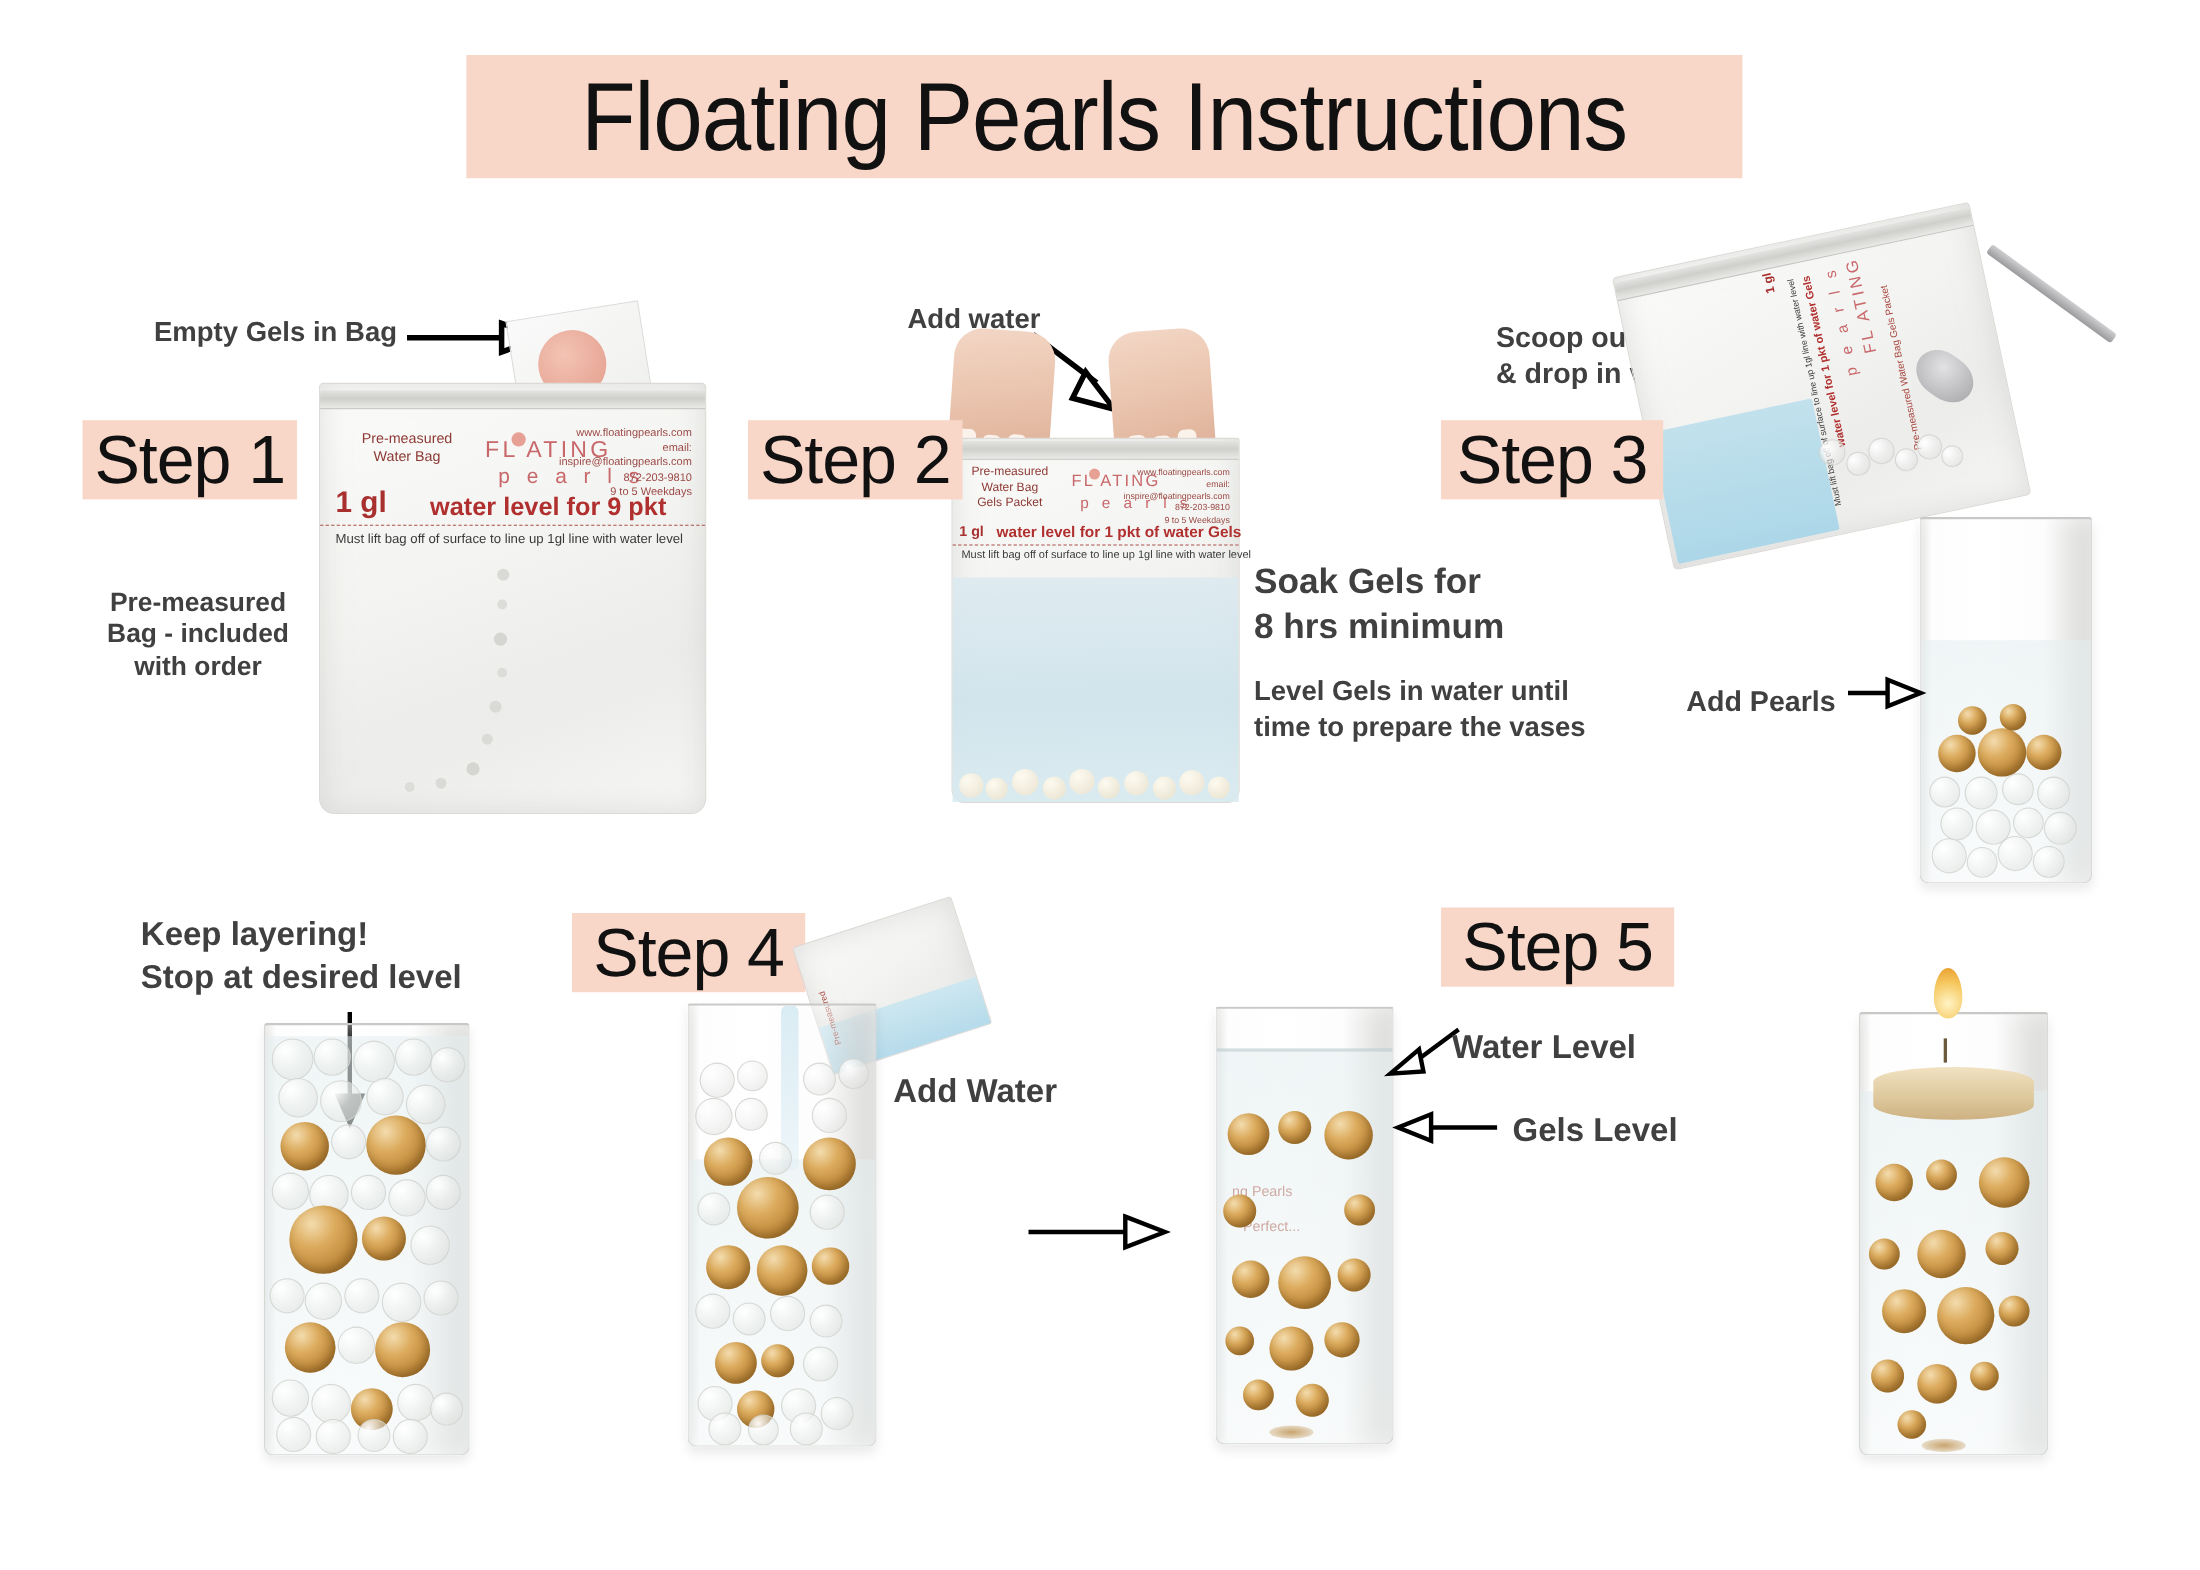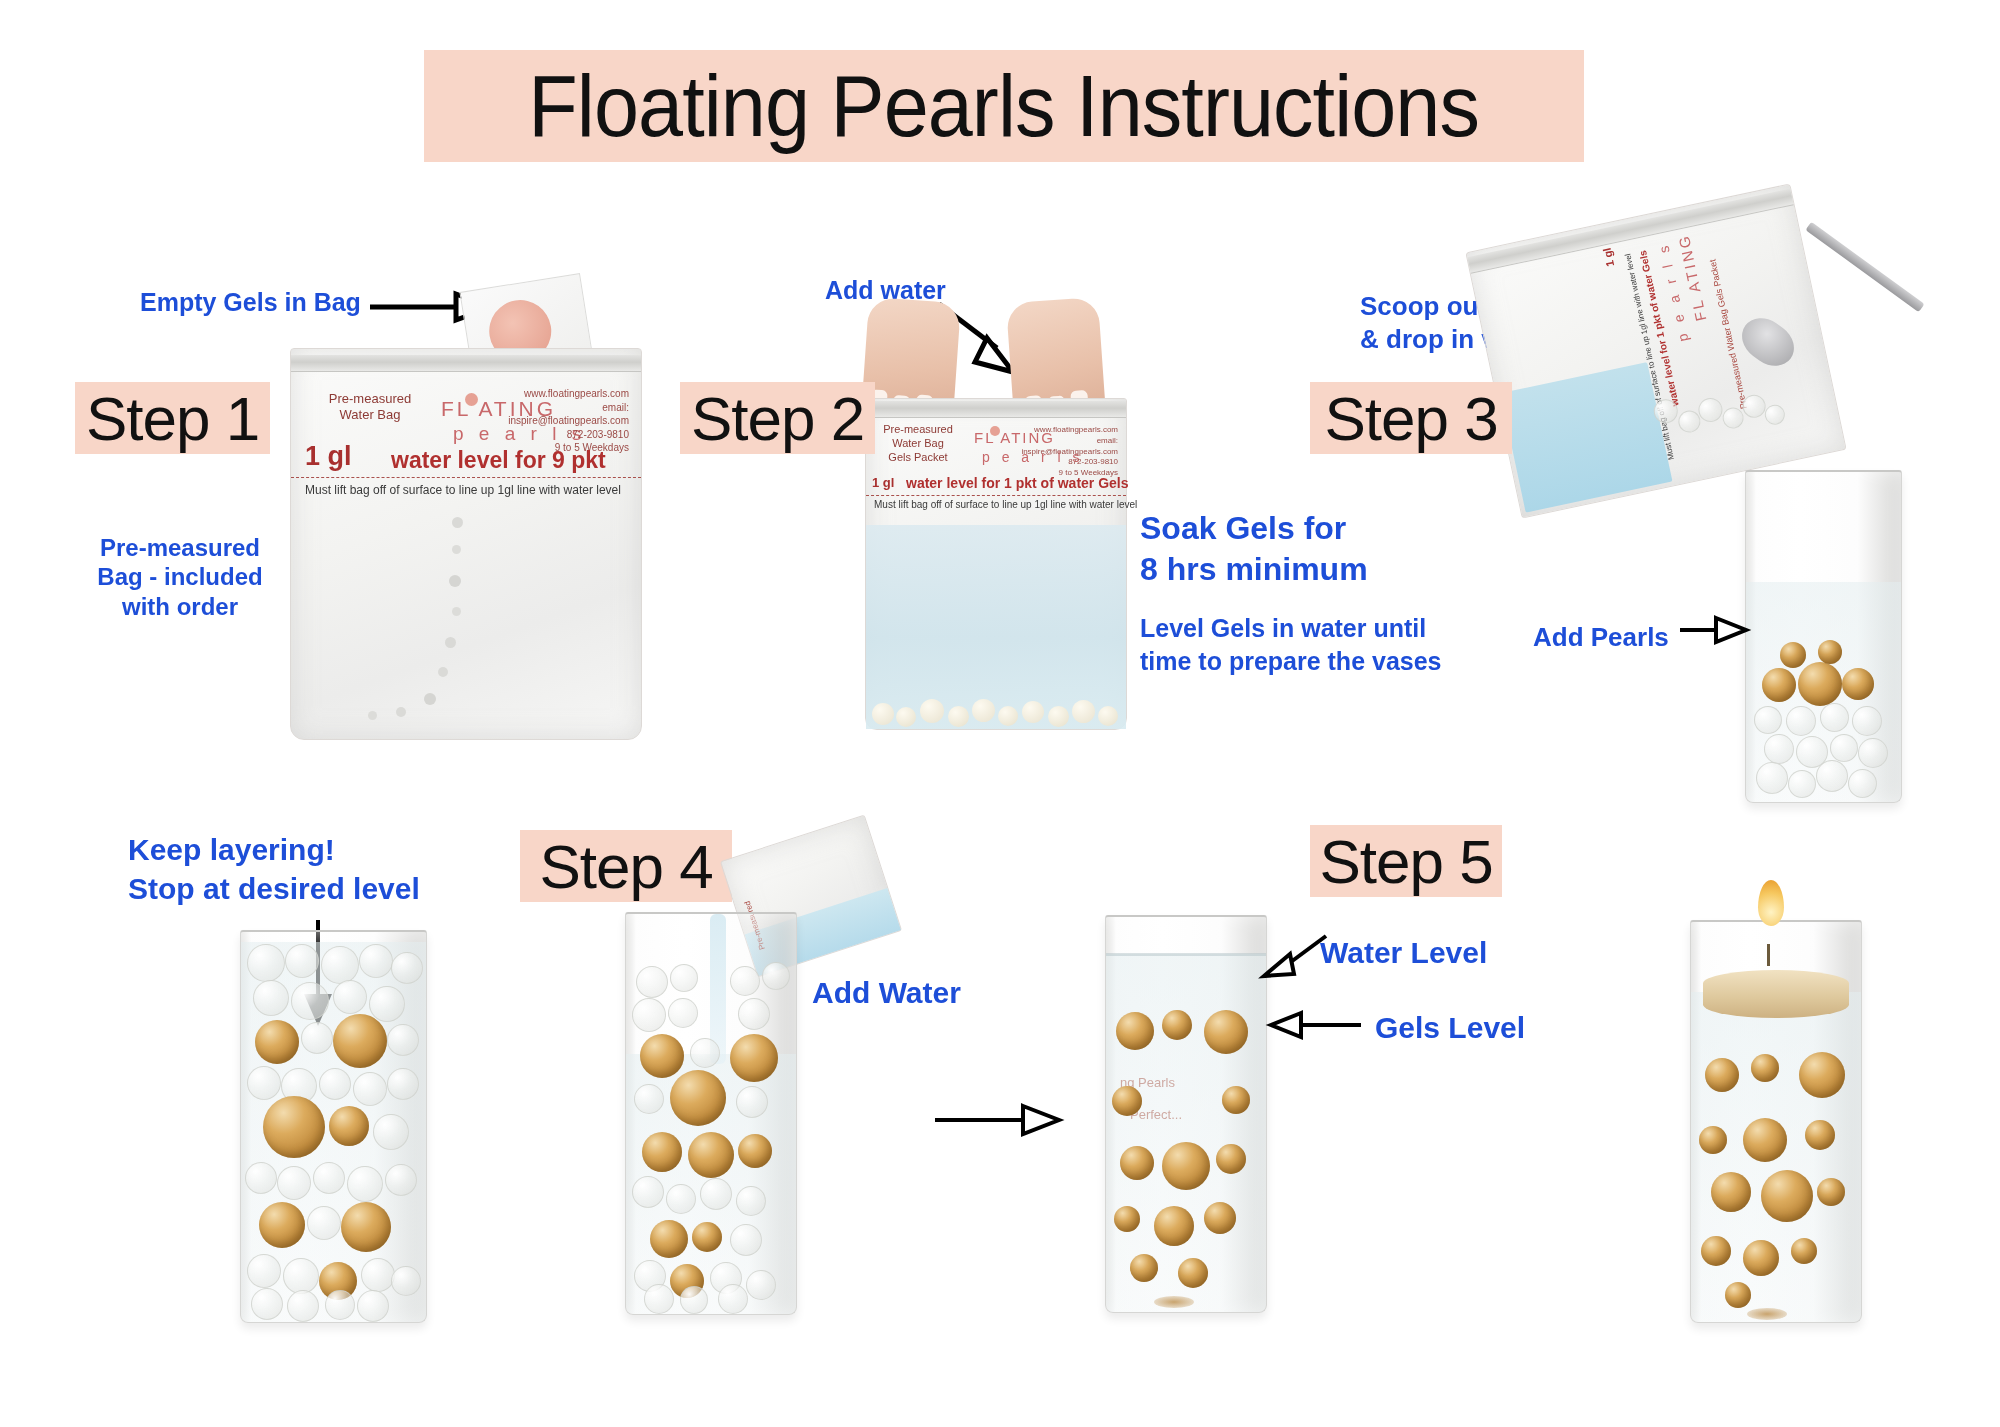--- a/index.html
+++ b/index.html
@@ -31,24 +31,24 @@
   .step-badge{
     display:flex;align-items:center;justify-content:center;
     font-size:62px;color:#111;font-weight:400;
     font-family:"Liberation Sans",sans-serif;
     letter-spacing:-1px;white-space:nowrap;
   }
   #step1-badge{left:75px;top:382px;width:195px;height:72px;}
   #step2-badge{left:680px;top:382px;width:195px;height:72px;}
   #step3-badge{left:1310px;top:382px;width:202px;height:72px;}
   #step4-badge{left:520px;top:830px;width:212px;height:72px;}
-  #step5-badge{left:1310px;top:825px;width:192px;height:72px;}
-
-  
-  .anno{font-weight:bold;color:#1d4ed8;line-height:1.22;}
+  #step5-badge{left:1310px;top:825px;width:212px;height:72px;}
+
+  
+  .anno{font-weight:bold;color:#404040;line-height:1.22;}
   #anno-empty-gels{left:140px;top:287px;font-size:25px;white-space:nowrap;}
   #anno-premeasured{left:85px;top:533px;font-size:24px;text-align:center;width:190px;}
   #anno-add-water{left:825px;top:275px;font-size:25px;white-space:nowrap;}
   #anno-soak{left:1140px;top:508px;font-size:32px;line-height:1.28;white-space:nowrap;}
   #anno-store{left:1140px;top:612px;font-size:25px;line-height:1.3;white-space:nowrap;}
   #anno-scoop{left:1360px;top:290px;font-size:26px;line-height:1.28;white-space:nowrap;}
   #anno-add-pearls{left:1533px;top:622px;font-size:26px;white-space:nowrap;}
   #anno-keep-layer{left:128px;top:830px;font-size:30px;line-height:1.3;white-space:nowrap;}
   #anno-add-water2{left:812px;top:975px;font-size:30px;white-space:nowrap;}
   #anno-water-level{left:1320px;top:935px;font-size:30px;white-space:nowrap;}

